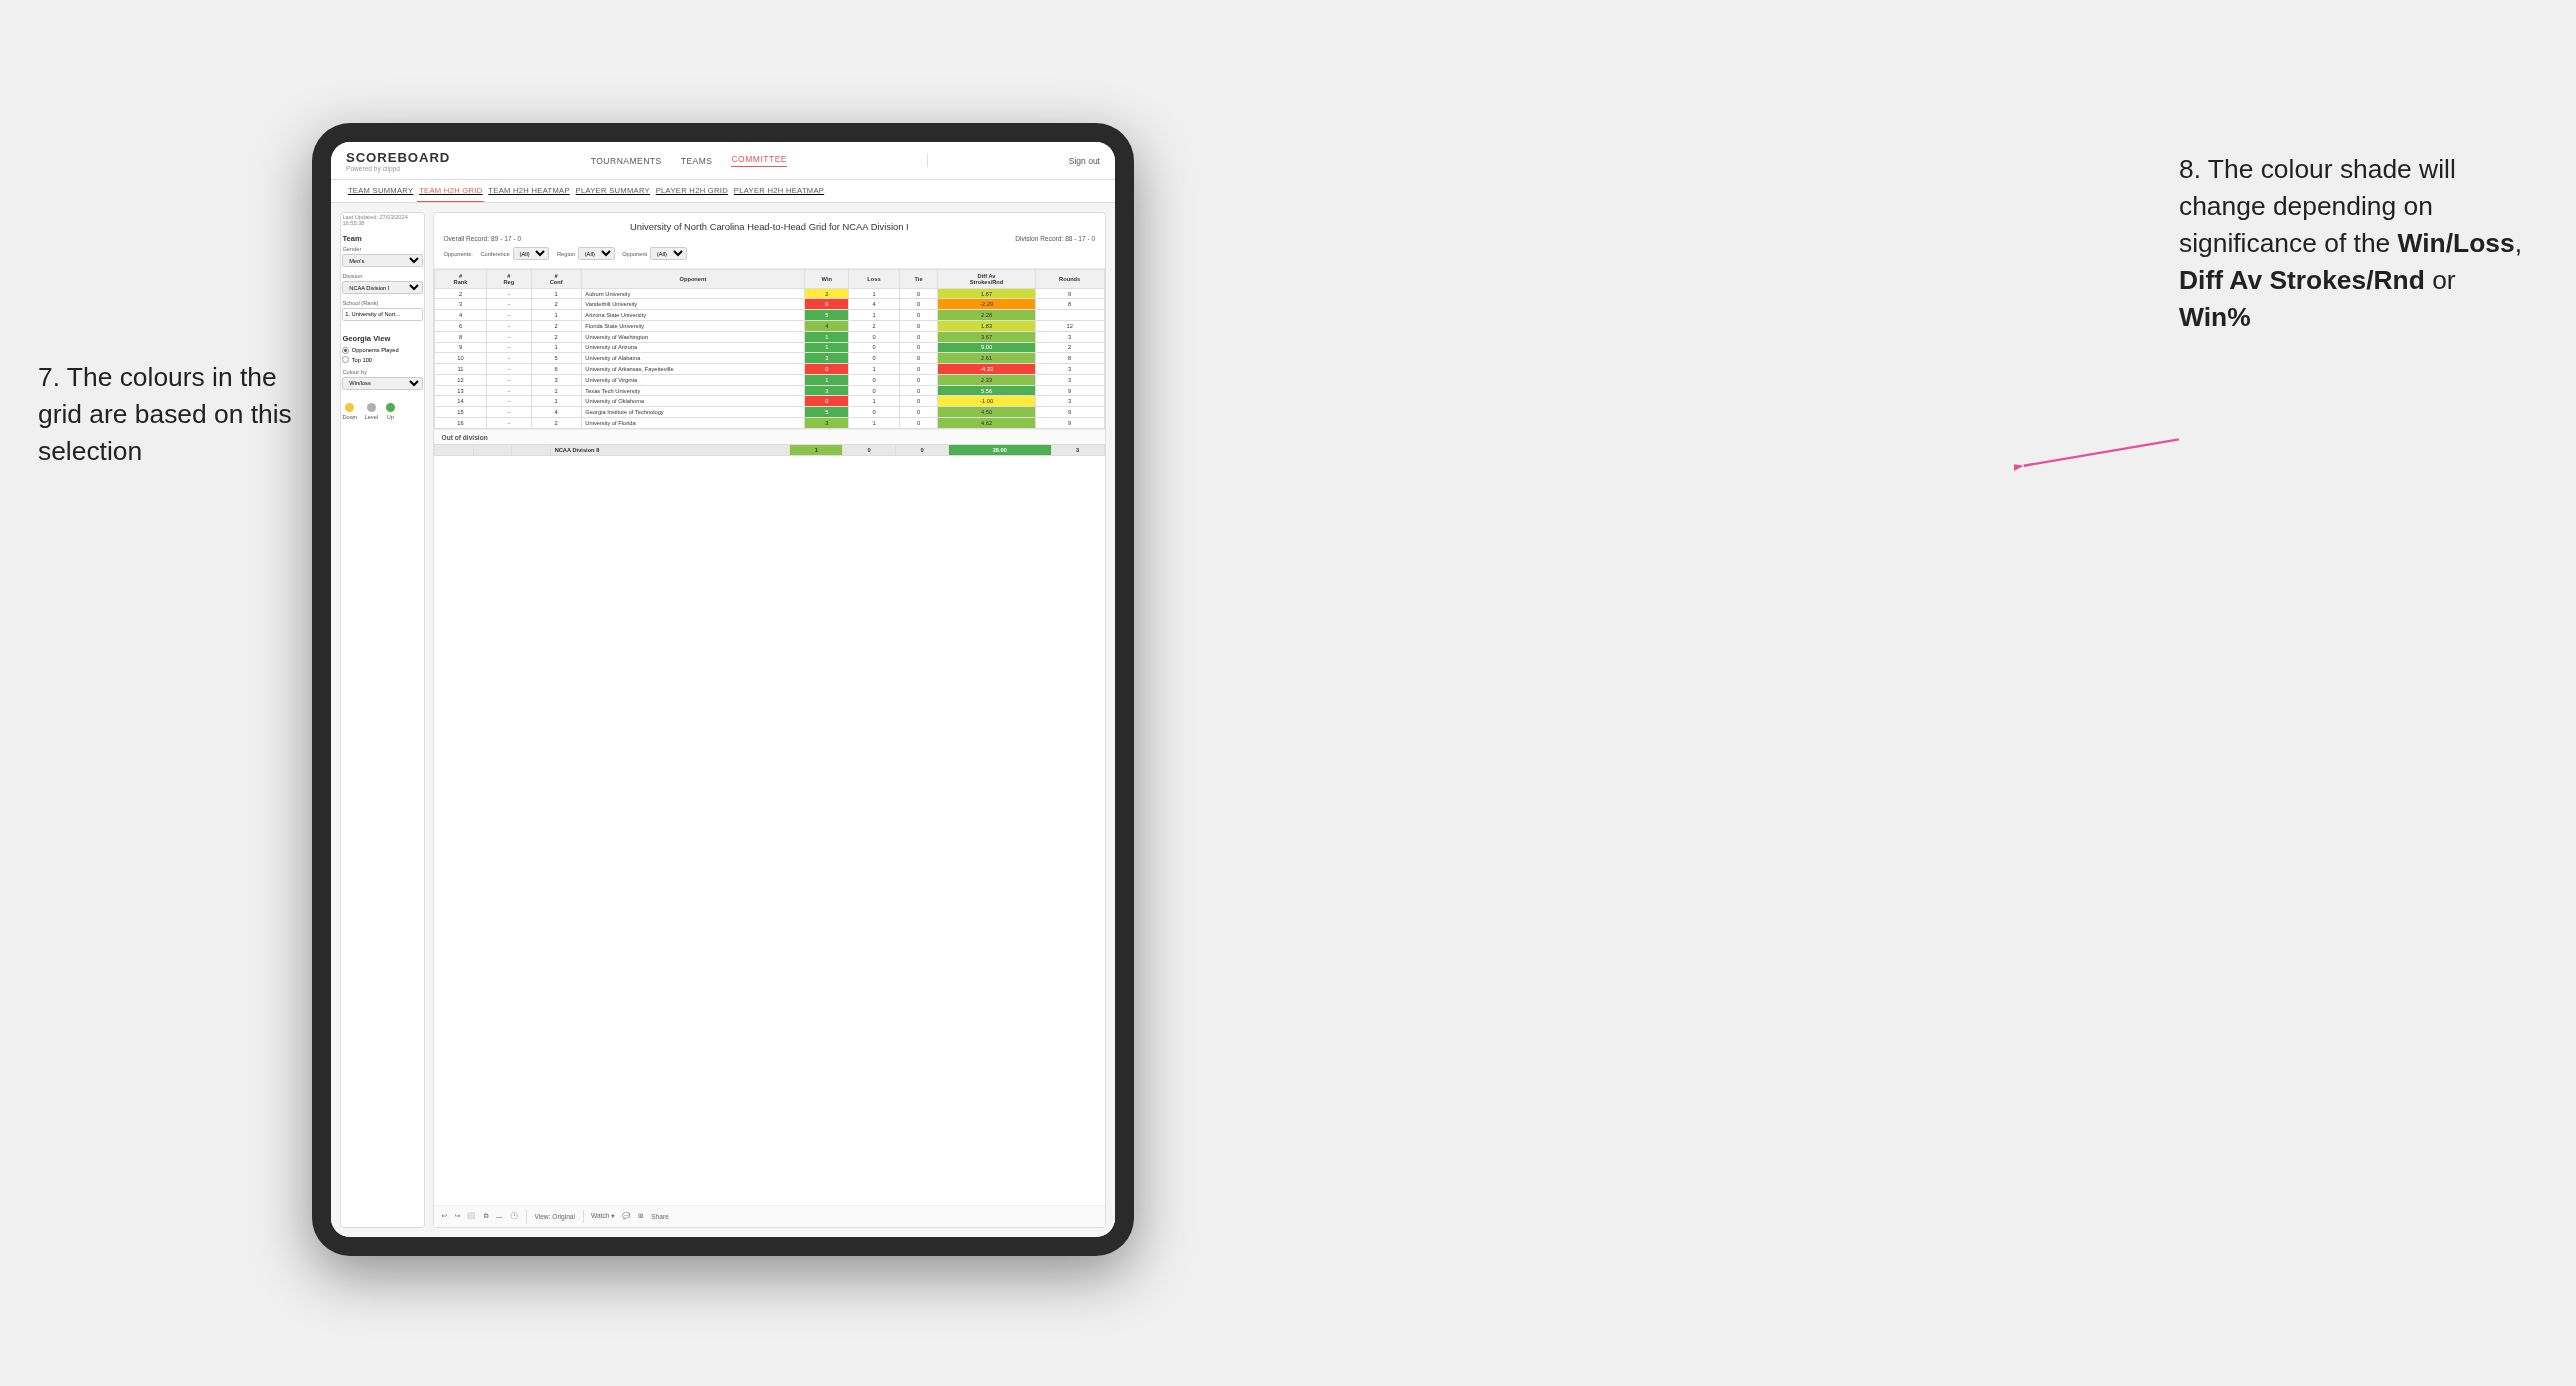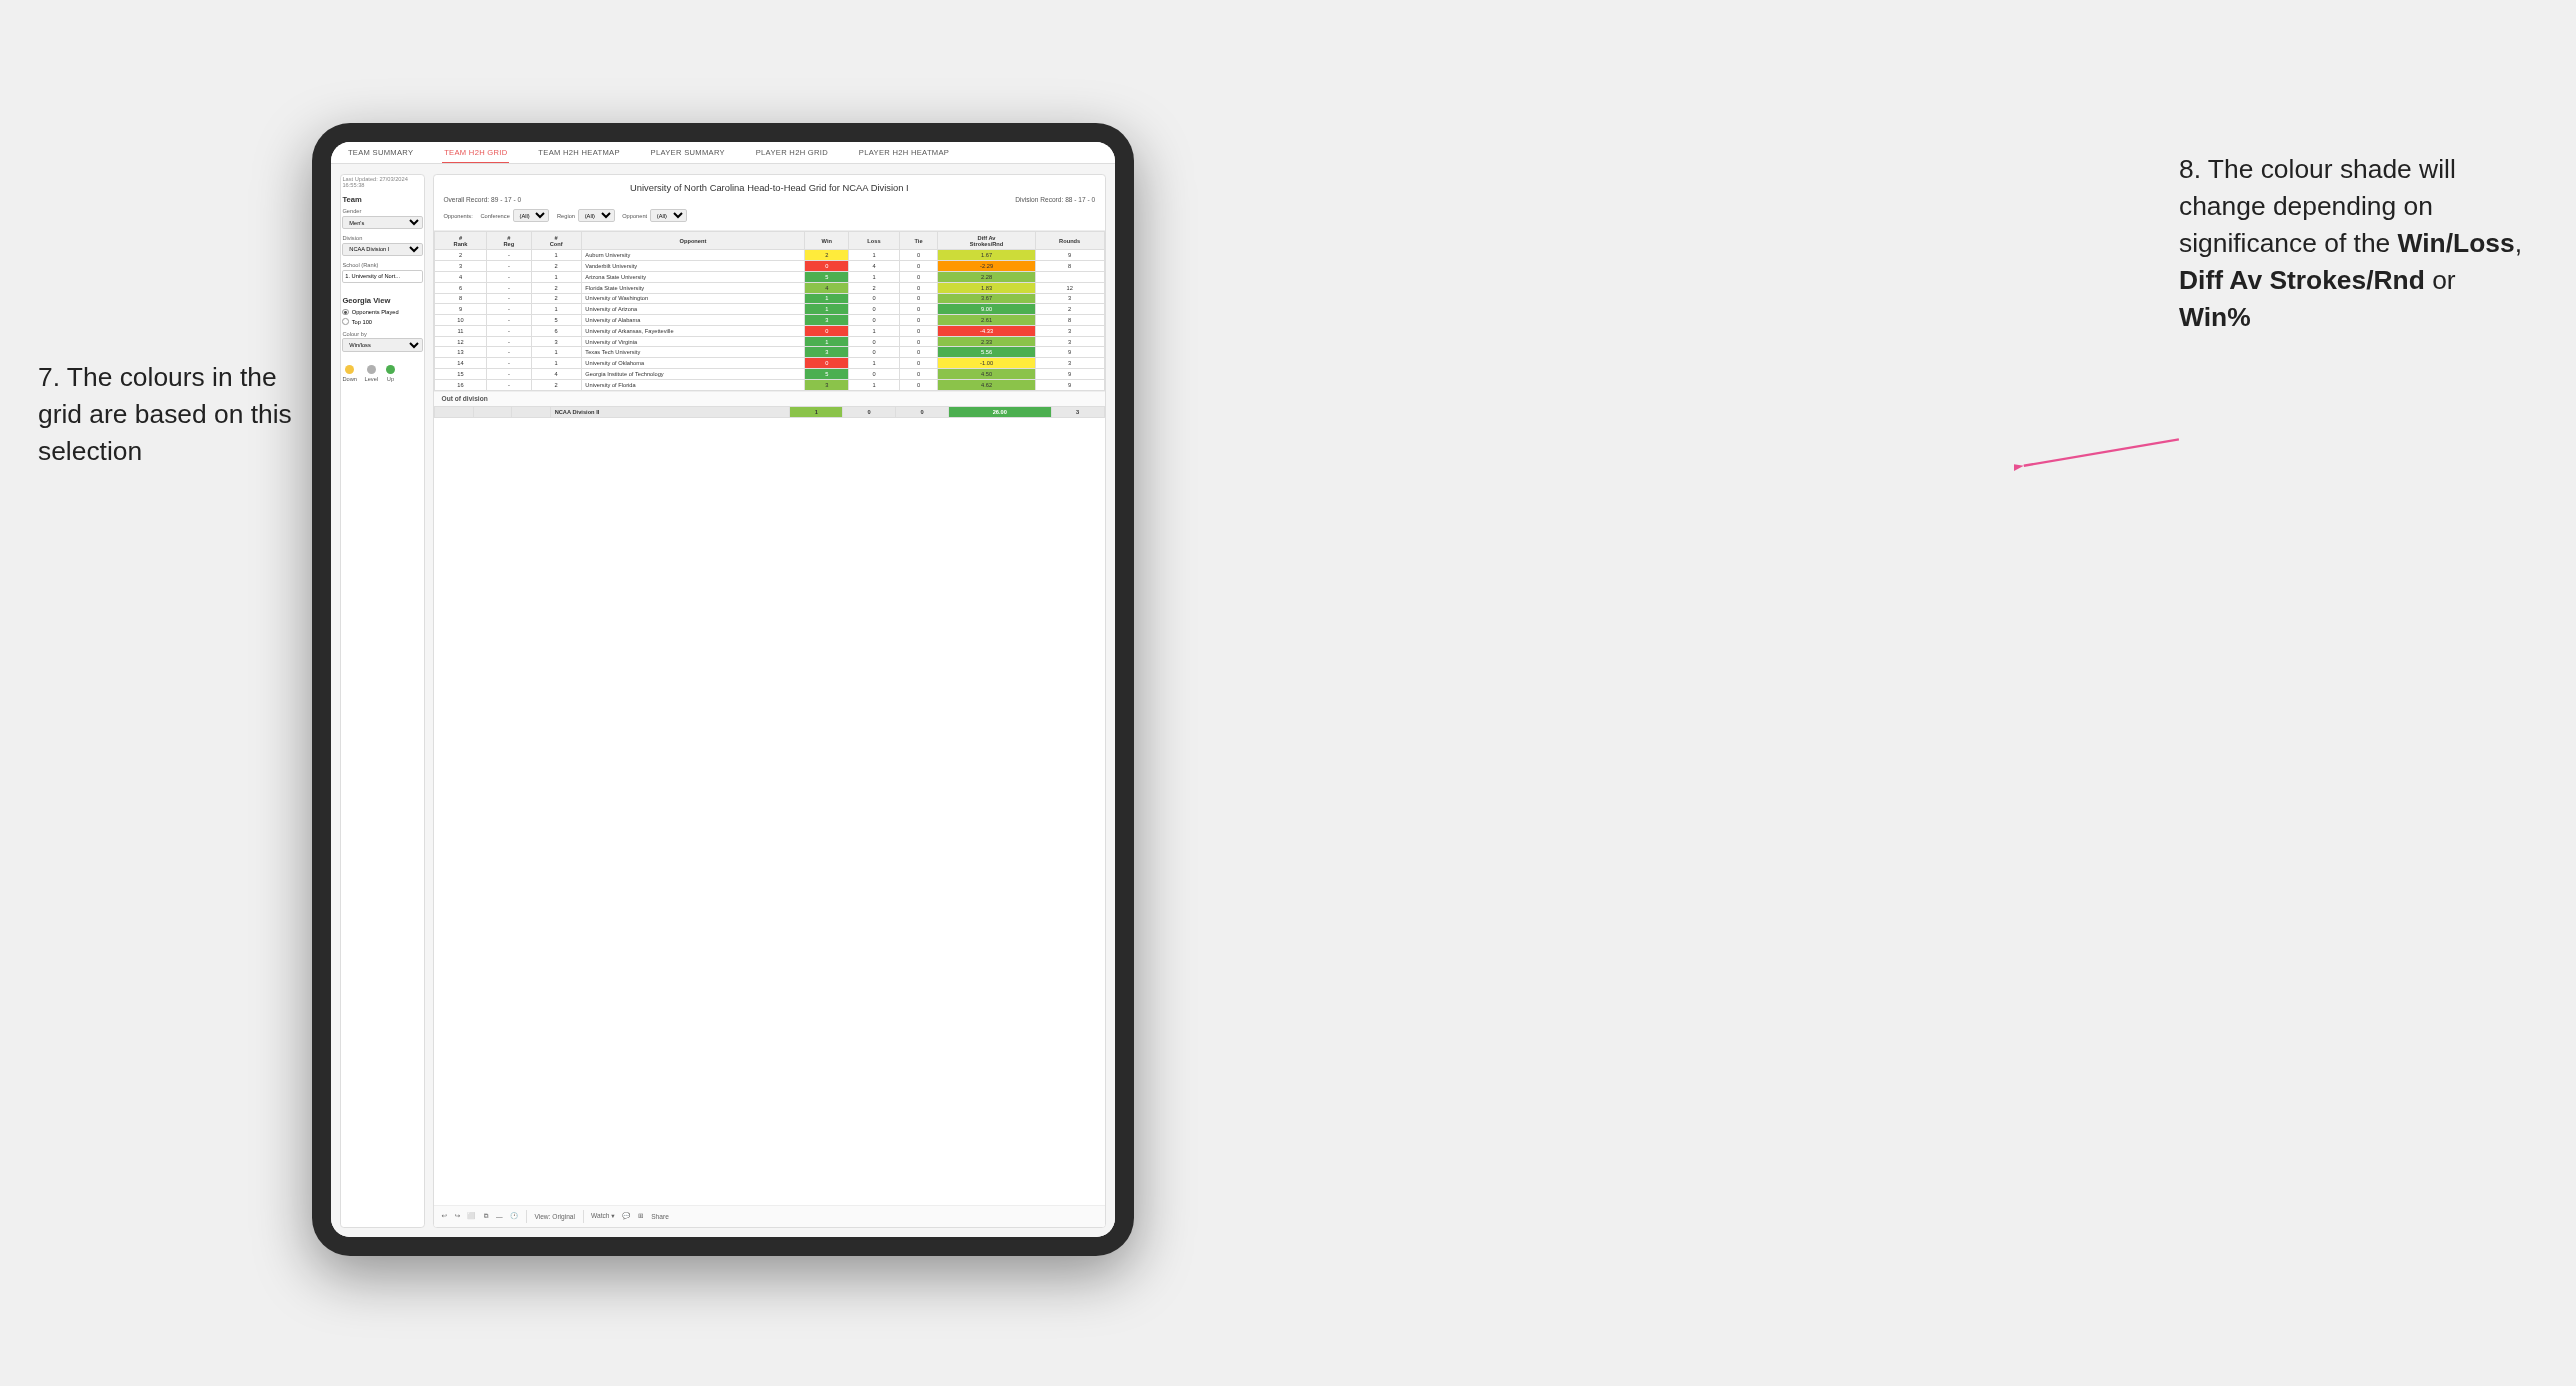--- a/index.html
+++ b/index.html
@@ -115,22 +115,23 @@
       font-size: 8.5px;
       color: #555;
     }
 
     
     .sub-nav {
       background: #fff;
       border-bottom: 0.9px solid #ddd;
       padding: 0 15px;
       display: flex;
-      gap: 27px;
+      gap: 2px;
       flex-shrink: 0;
+      text-decoration: underline;
     }
 
     .sub-nav-item {
       font-size: 7.6px;
       color: #555;
       padding: 5.7px 1.9px;
       cursor: pointer;
       white-space: nowrap;
       text-transform: uppercase;
       letter-spacing: 0.3px;
@@ -421,20 +422,33 @@
     <marker id="arrowhead2" markerWidth="6" markerHeight="4" refX="0" refY="2" orient="auto">
       <polygon points="6 0, 0 2, 6 4" fill="#e85090"></polygon>
     </marker>
   </defs>
   <line x1="175" y1="10" x2="10" y2="38" stroke="#e85090" stroke-width="2.5" marker-end="url(#arrowhead2)"></line>
 </svg>
 
 <div class="tablet-frame">
   <div class="tablet-screen">
 
+    <div class="app-header">
+      <div class="logo-area">
+        <span class="logo-text">SCOREBOARD</span>
+        <span class="logo-sub">Powered by clippd</span>
+      </div>
+      <div class="nav-items">
+        <span class="nav-item">TOURNAMENTS</span>
+        <span class="nav-item">TEAMS</span>
+        <span class="nav-item active">COMMITTEE</span>
+      </div>
+      <div class="toolbar-sep"></div>
+      <span class="sign-out">Sign out</span>
+    </div>
 
     <div class="sub-nav">
       <span class="sub-nav-item">TEAM SUMMARY</span>
       <span class="sub-nav-item active">TEAM H2H GRID</span>
       <span class="sub-nav-item">TEAM H2H HEATMAP</span>
       <span class="sub-nav-item">PLAYER SUMMARY</span>
       <span class="sub-nav-item">PLAYER H2H GRID</span>
       <span class="sub-nav-item">PLAYER H2H HEATMAP</span>
     </div>
 

